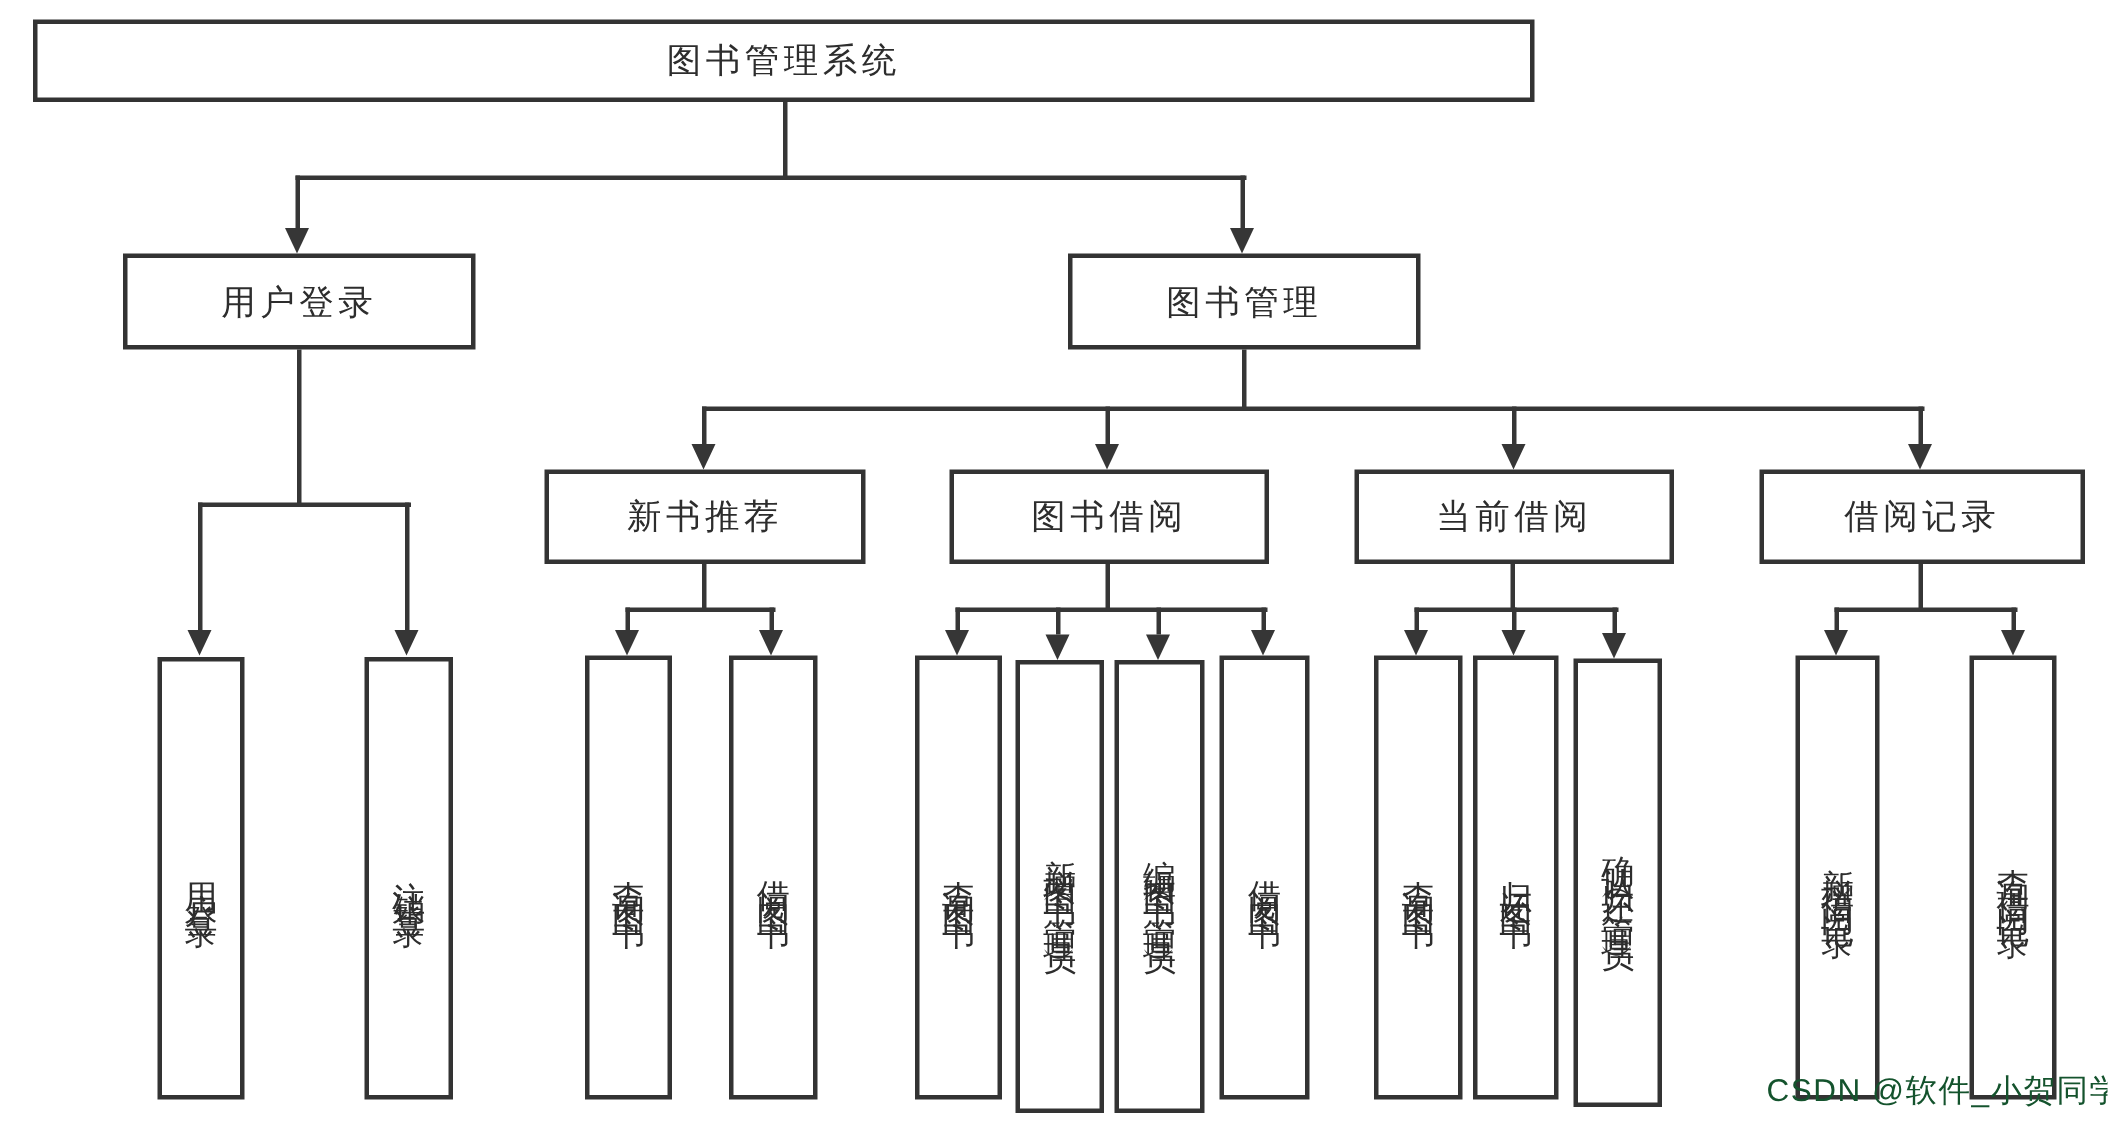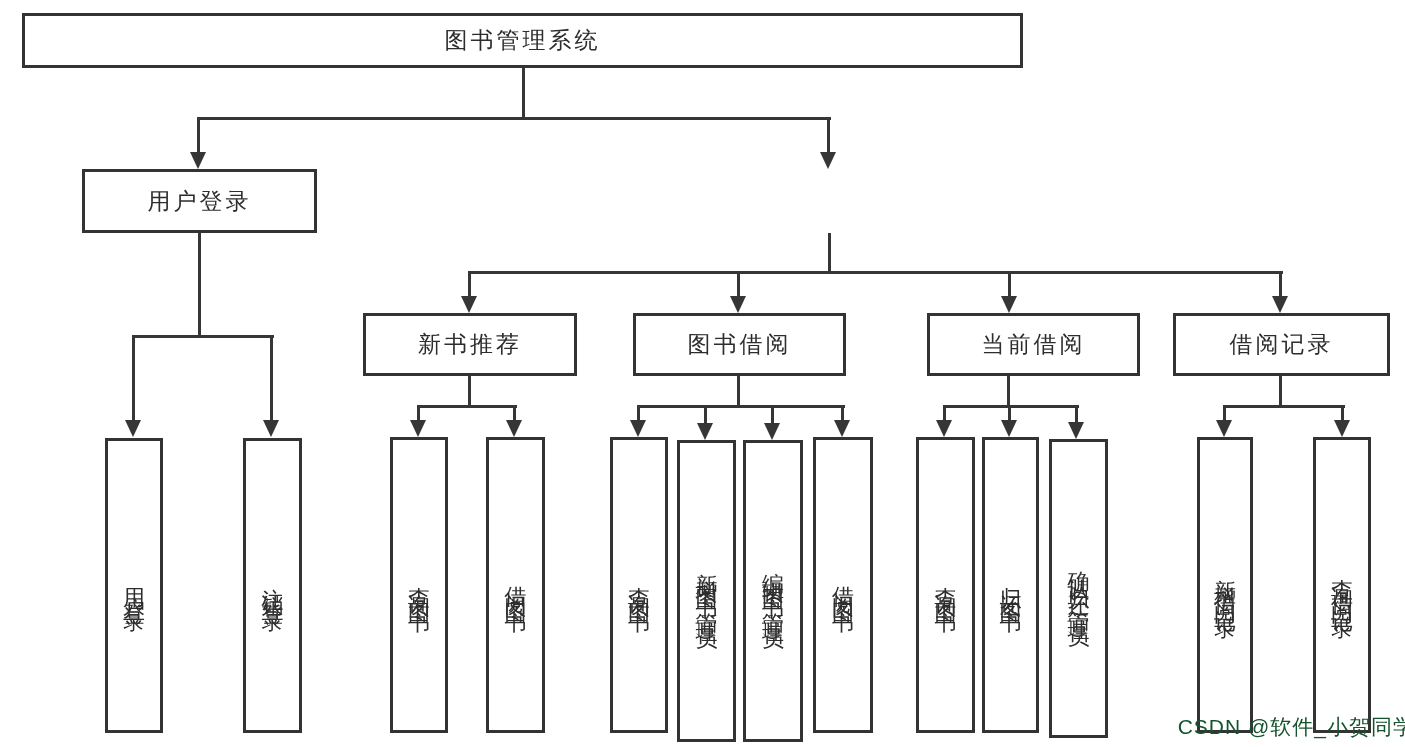--- a/index.html
+++ b/index.html
@@ -61,28 +61,31 @@
 
 <div class="canvas">
 
   <div class="node" style="left:22px; top:13px; width:1001px; height:55px;">
     <span class="hlabel">图书管理系统</span>
   </div>
 
   <div class="node" style="left:82px; top:169px; width:235px; height:64px;">
     <span class="hlabel">用户登录</span>
   </div>
+  <div class="node" style="left:712px; top:169px; width:235px; height:64px;">
+    <span class="hlabel">图书管理</span>
+  </div>
 
   <div class="node" style="left:363px; top:313px; width:214px; height:63px;">
     <span class="hlabel">新书推荐</span>
   </div>
   <div class="node" style="left:633px; top:313px; width:213px; height:63px;">
     <span class="hlabel">图书借阅</span>
   </div>
-  <div class="node" style="left:903px; top:313px; width:213px; height:63px;margin-left:24px;">
+  <div class="node" style="left:903px; top:313px; width:213px; height:63px;">
     <span class="hlabel">当前借阅</span>
   </div>
   <div class="node" style="left:1173px; top:313px; width:217px; height:63px;">
     <span class="hlabel">借阅记录</span>
   </div>
 
   <div class="node" style="left:105px; top:438px; width:58px; height:295px;">
     <span class="vtext">用户登录</span>
   </div>
   <div class="node" style="left:243px; top:438px; width:59px; height:295px;">

